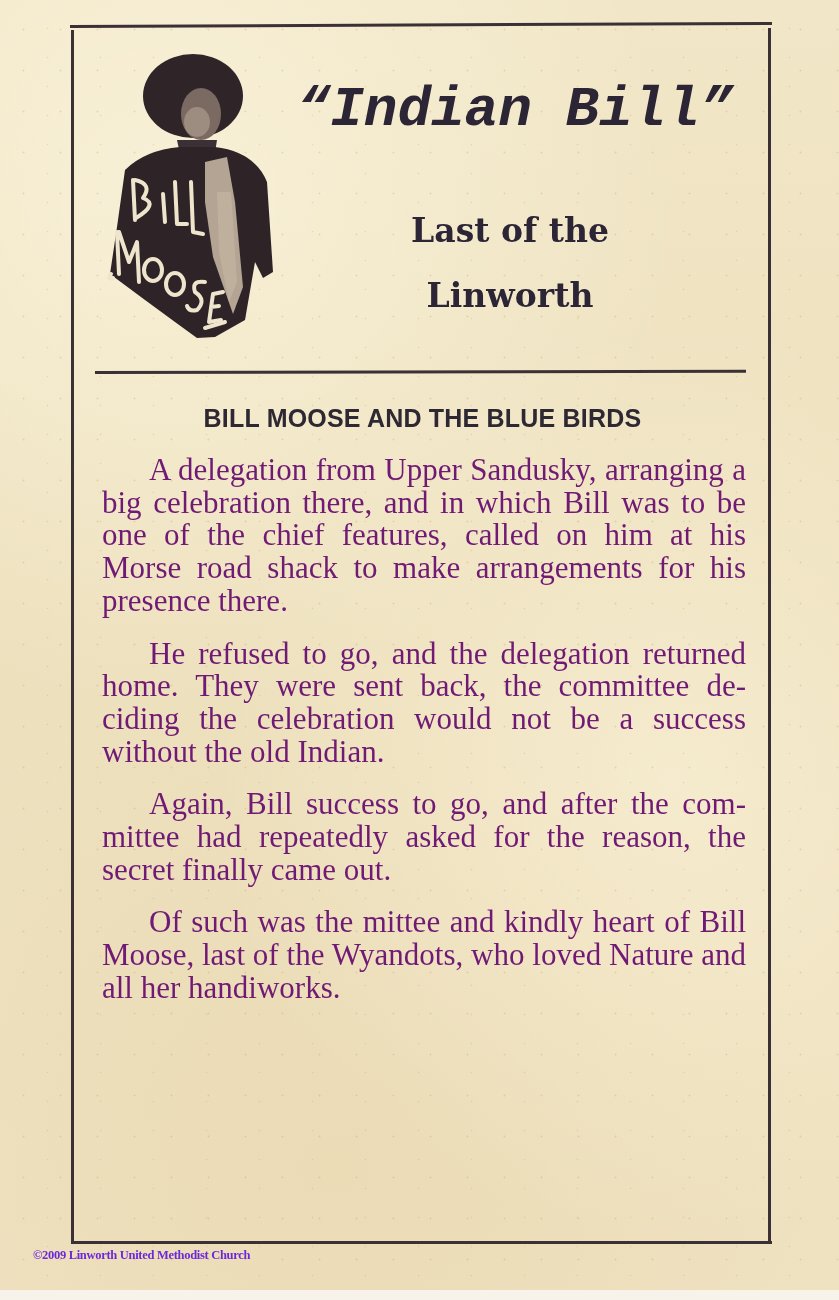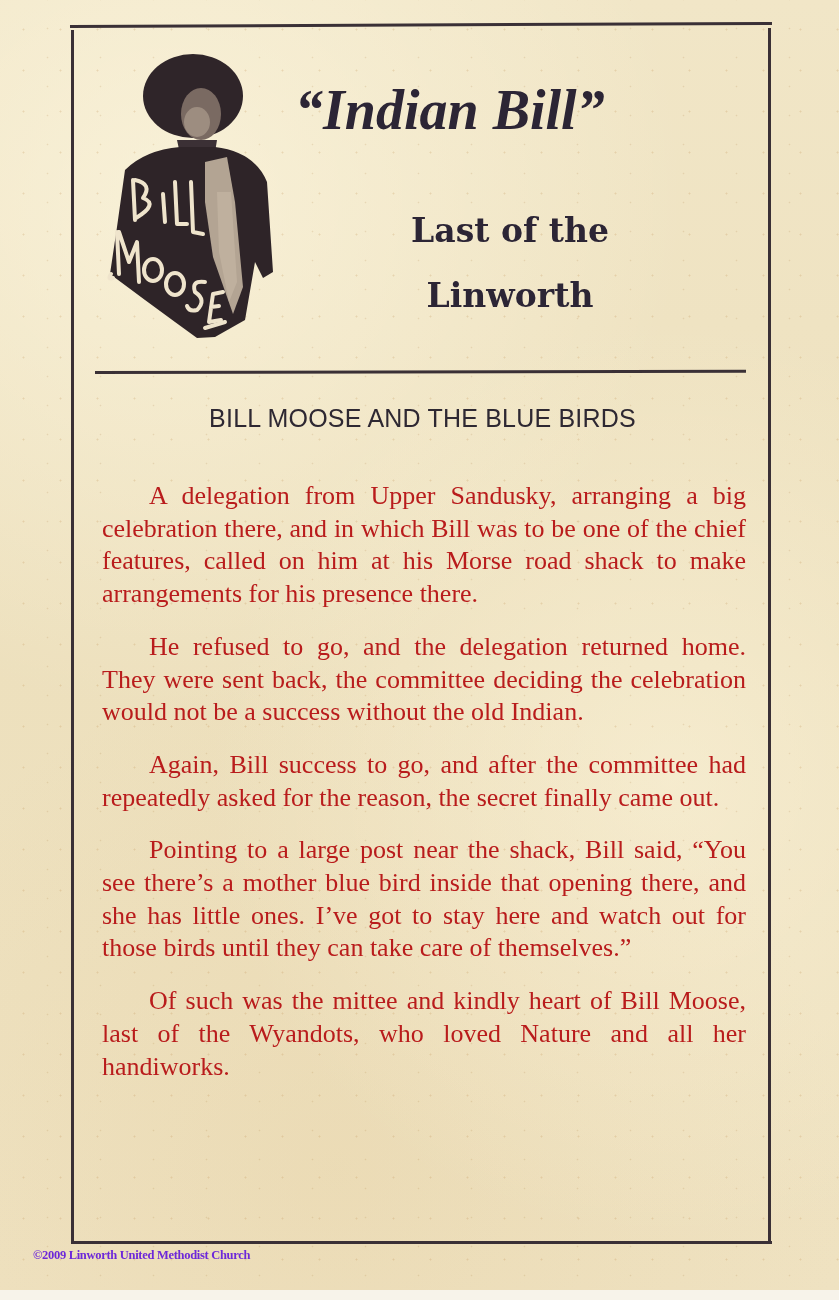--- a/index.html
+++ b/index.html
@@ -53,42 +53,42 @@
     .divider {
       position: absolute; left: 95px; top: 371px; width: 651px; height: 3px;
       background: #3a3036; transform: rotate(-0.12deg); transform-origin: left center;
     }
     
     .portrait {
       position: absolute; left: 105px; top: 52px; width: 175px; height: 292px;
     }
     
     .title {
-      position: absolute; left: 295px; top: 70px; width: 440px; 
-      font-family: Liberation Serif, serif;
+      position: absolute; left: 295px; top: 70px; width: 440px; text-align: center;
+      font-family: Liberation Mono, monospace;
       font-style: italic; font-weight: bold; font-size: 56px; line-height: 80px;
       color: #2c2535; letter-spacing: 0px;
     }
     .subtitle {
       position: absolute; left: 300px; width: 420px; text-align: center;
       font-family: "DejaVu Serif", "Liberation Serif", serif;
       font-weight: bold; font-size: 33px; color: #2c2535;
     }
     .subtitle.l1 { top: 190px; margin-top: 21px; }
     .subtitle.l2 { top: 276px; }
     .section-heading {
       position: absolute; left: 95px; width: 655px; top: 404px; text-align: center;
       font-family: "Liberation Sans", "DejaVu Sans", sans-serif;
-      font-weight: normal; font-size: 25px; letter-spacing: 0.2px;
+      font-weight: bold; font-size: 25px; letter-spacing: 0.2px;
       color: #2e2832;
     }
     .body-text {
-      position: absolute; left: 102px; top: 480px; width: 644px;
+      position: absolute; left: 102px; top: 454px; width: 644px;
       font-family: "Liberation Serif", "DejaVu Serif", serif;
-      font-size: 26px; line-height: 32.7px; color: #b91c1c;
+      font-size: 31px; line-height: 32.7px; color: #701a75;
     }
     .body-text p {
       margin: 0 0 20px 0;
       text-indent: 47px;
       text-align: justify;
       text-align-last: left;
       hyphens: manual;
     }
     .copyright {
       position: absolute; left: 33px; top: 1248px;
@@ -152,19 +152,18 @@
 <div class="subtitle l2">Linworth</div>
 
 <div class="divider"></div>
 
 <div class="section-heading">BILL MOOSE AND THE BLUE BIRDS</div>
 
 <div class="body-text">
   <p>A delegation from Upper Sandusky, arrang­ing a big celebration there, and in which Bill was to be one of the chief features, called on him at his Morse road shack to make arrangements for his presence there.</p>
   <p>He refused to go, and the delegation returned home.  They were sent back, the committee de­ciding the celebration would not be a success without the old Indian.</p>
   <p>Again, Bill success to go, and after the com­mittee had repeatedly asked for the reason, the secret finally came out.</p>
-  <p>Pointing to a large post near the shack, Bill said, “You see there’s a mother blue bird inside that opening there, and she has little ones.  I’ve got to stay here and watch out for those birds un­til they can take care of themselves.”</p>
   <p>Of such was the mittee and kindly heart of Bill Moose, last of the Wyandots, who loved Nature and all her handiworks.</p>
 </div>
 
 <div class="copyright">©2009 Linworth United Methodist Church</div>
 
 <div class="bottom-fade"></div>
 
 </body></html>

